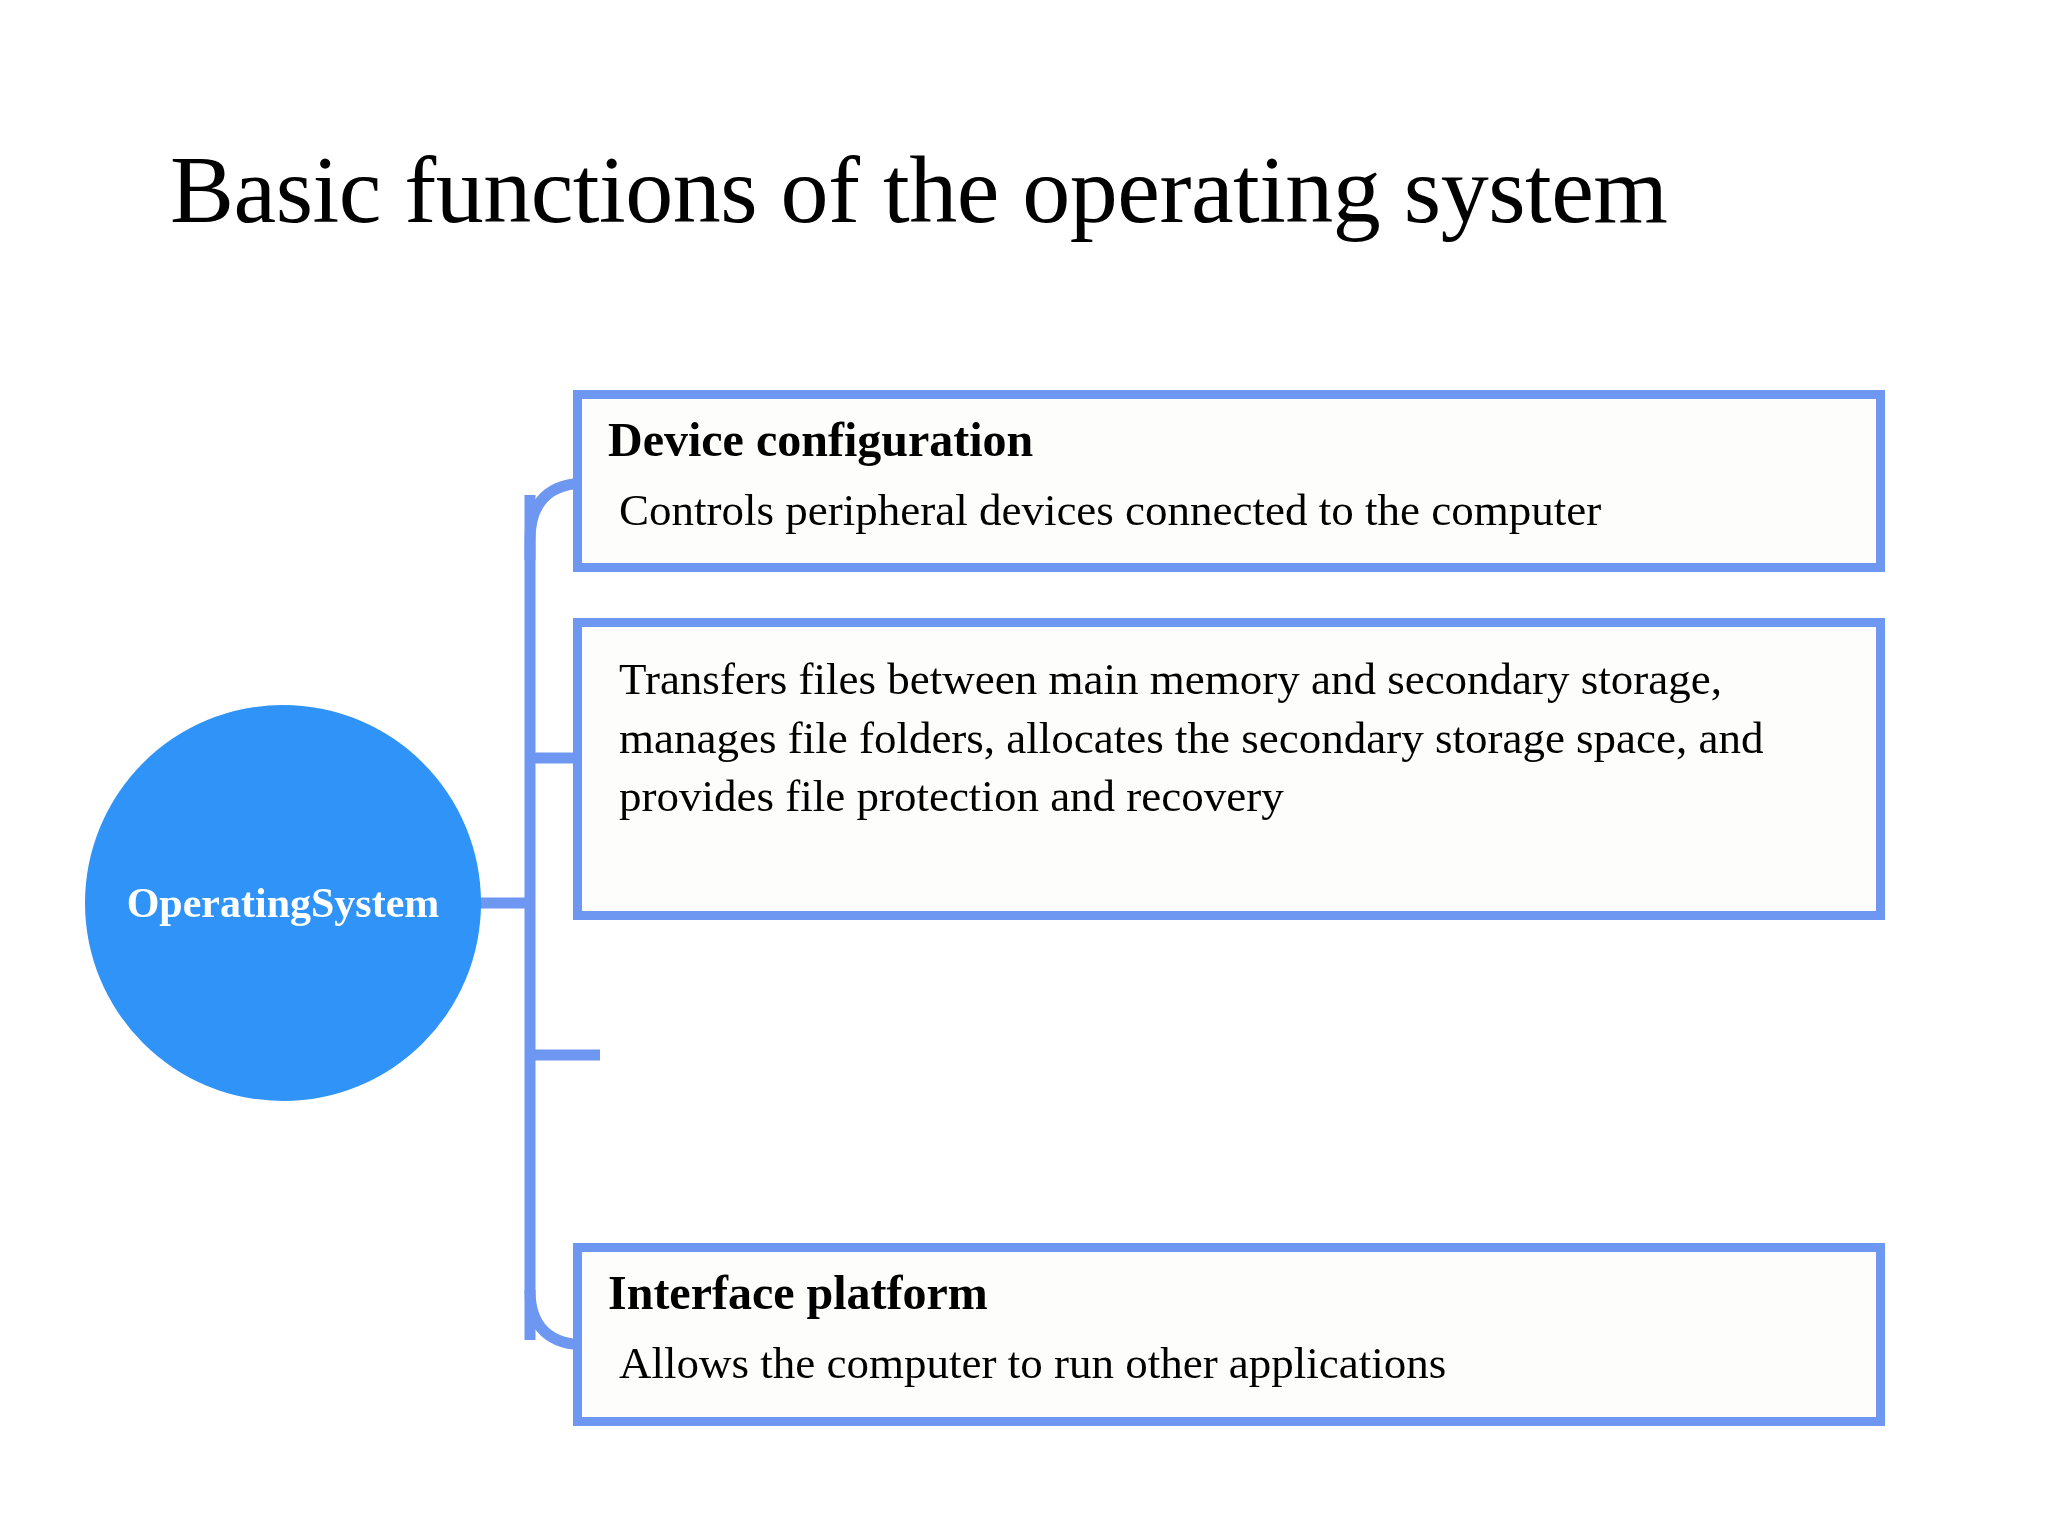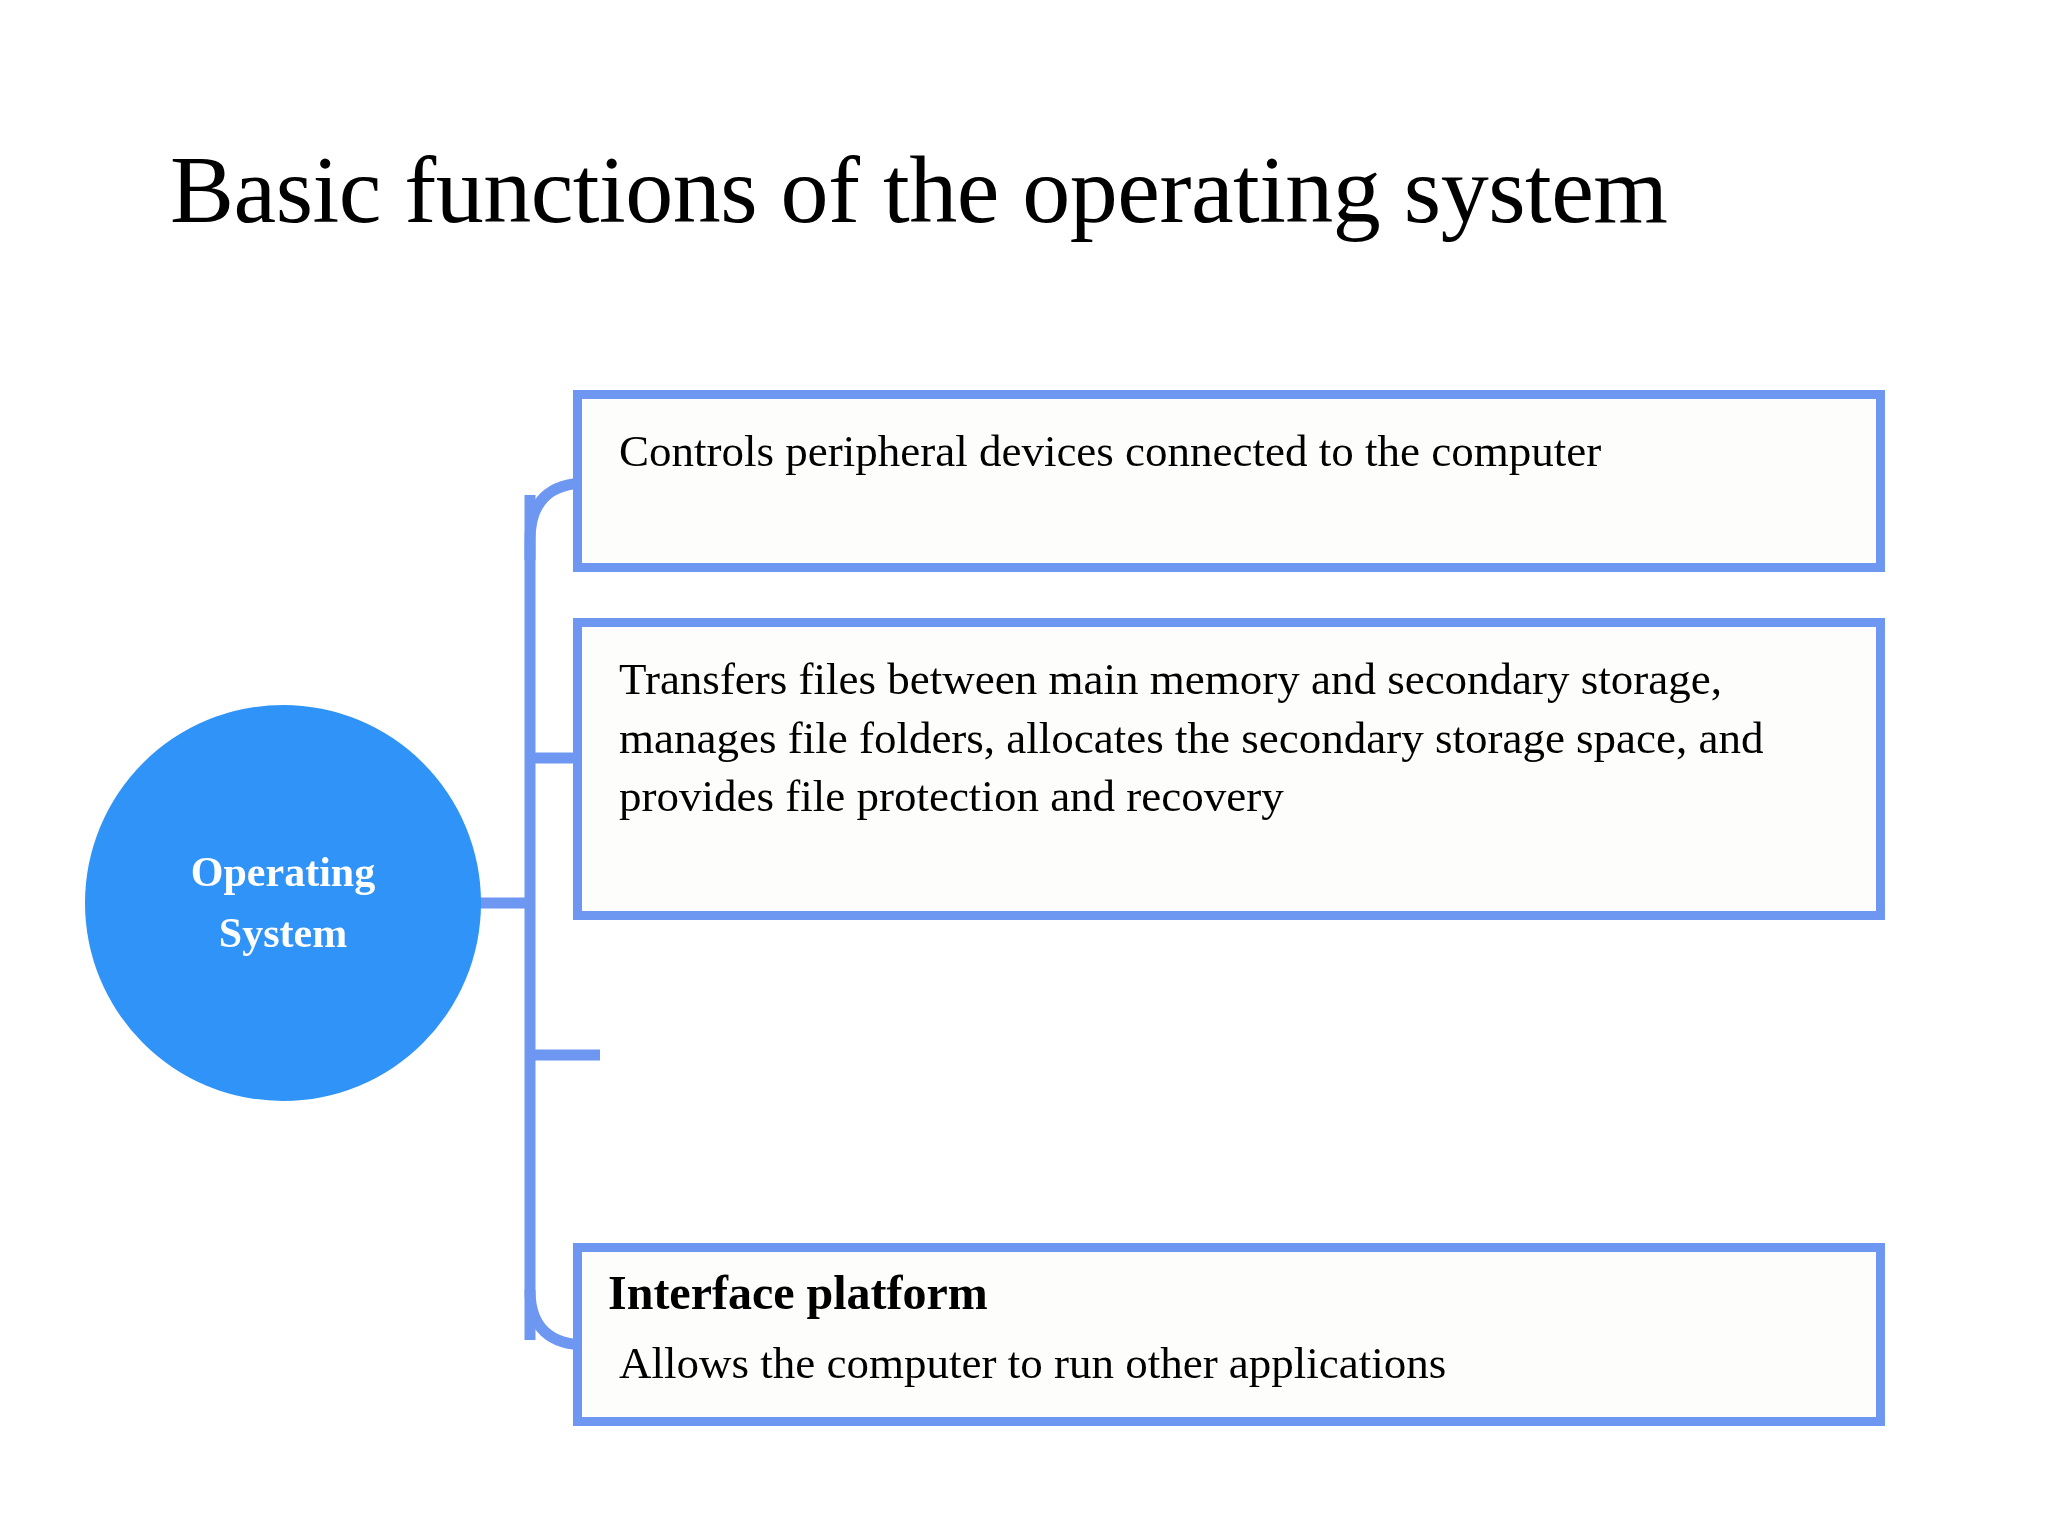--- a/index.html
+++ b/index.html
@@ -50,21 +50,21 @@
   
   #root-node {
     position: absolute;
     left: 85px;
     top: 705px;
     width: 396px;
     height: 396px;
     border-radius: 50%;
     background: #2F93F7;
     display: flex;
-    flex-direction: column;
+    flex-direction: row;
     align-items: center;
     justify-content: center;
     color: #ffffff;
     font-weight: bold;
     font-size: 42px;
     line-height: 1.45;
     text-align: center;
     z-index: 3;
   }
   #root-node .root-line { display: block; }
@@ -124,20 +124,21 @@
       <path d="M 530 1290 Q 530 1345 587 1345 L 600 1345"></path>
     </g>
   </svg>
 
   <div id="root-node" style="background: rgb(47, 147, 247); color: rgb(255, 255, 255);">
     <span class="root-line">Operating</span>
     <span class="root-line">System</span>
   </div>
 
   <div class="branch-box" id="box-1" style="border-color: rgb(110, 151, 242); background: rgb(253, 253, 251);">
+    <div class="branch-title">Device configuration</div>
     <div class="branch-desc">Controls peripheral devices connected to the computer</div>
   </div>
 
   <div class="branch-box" id="box-2" style="border-color: rgb(110, 151, 242); background: rgb(253, 253, 251);">
     <div class="branch-desc">Transfers files between main memory and secondary storage, manages file folders, allocates the secondary storage space, and provides file protection and recovery</div>
   </div>
 
 
   <div class="branch-box" id="box-4" style="border-color: rgb(110, 151, 242); background: rgb(253, 253, 251);">
     <div class="branch-title">Interface platform</div>

